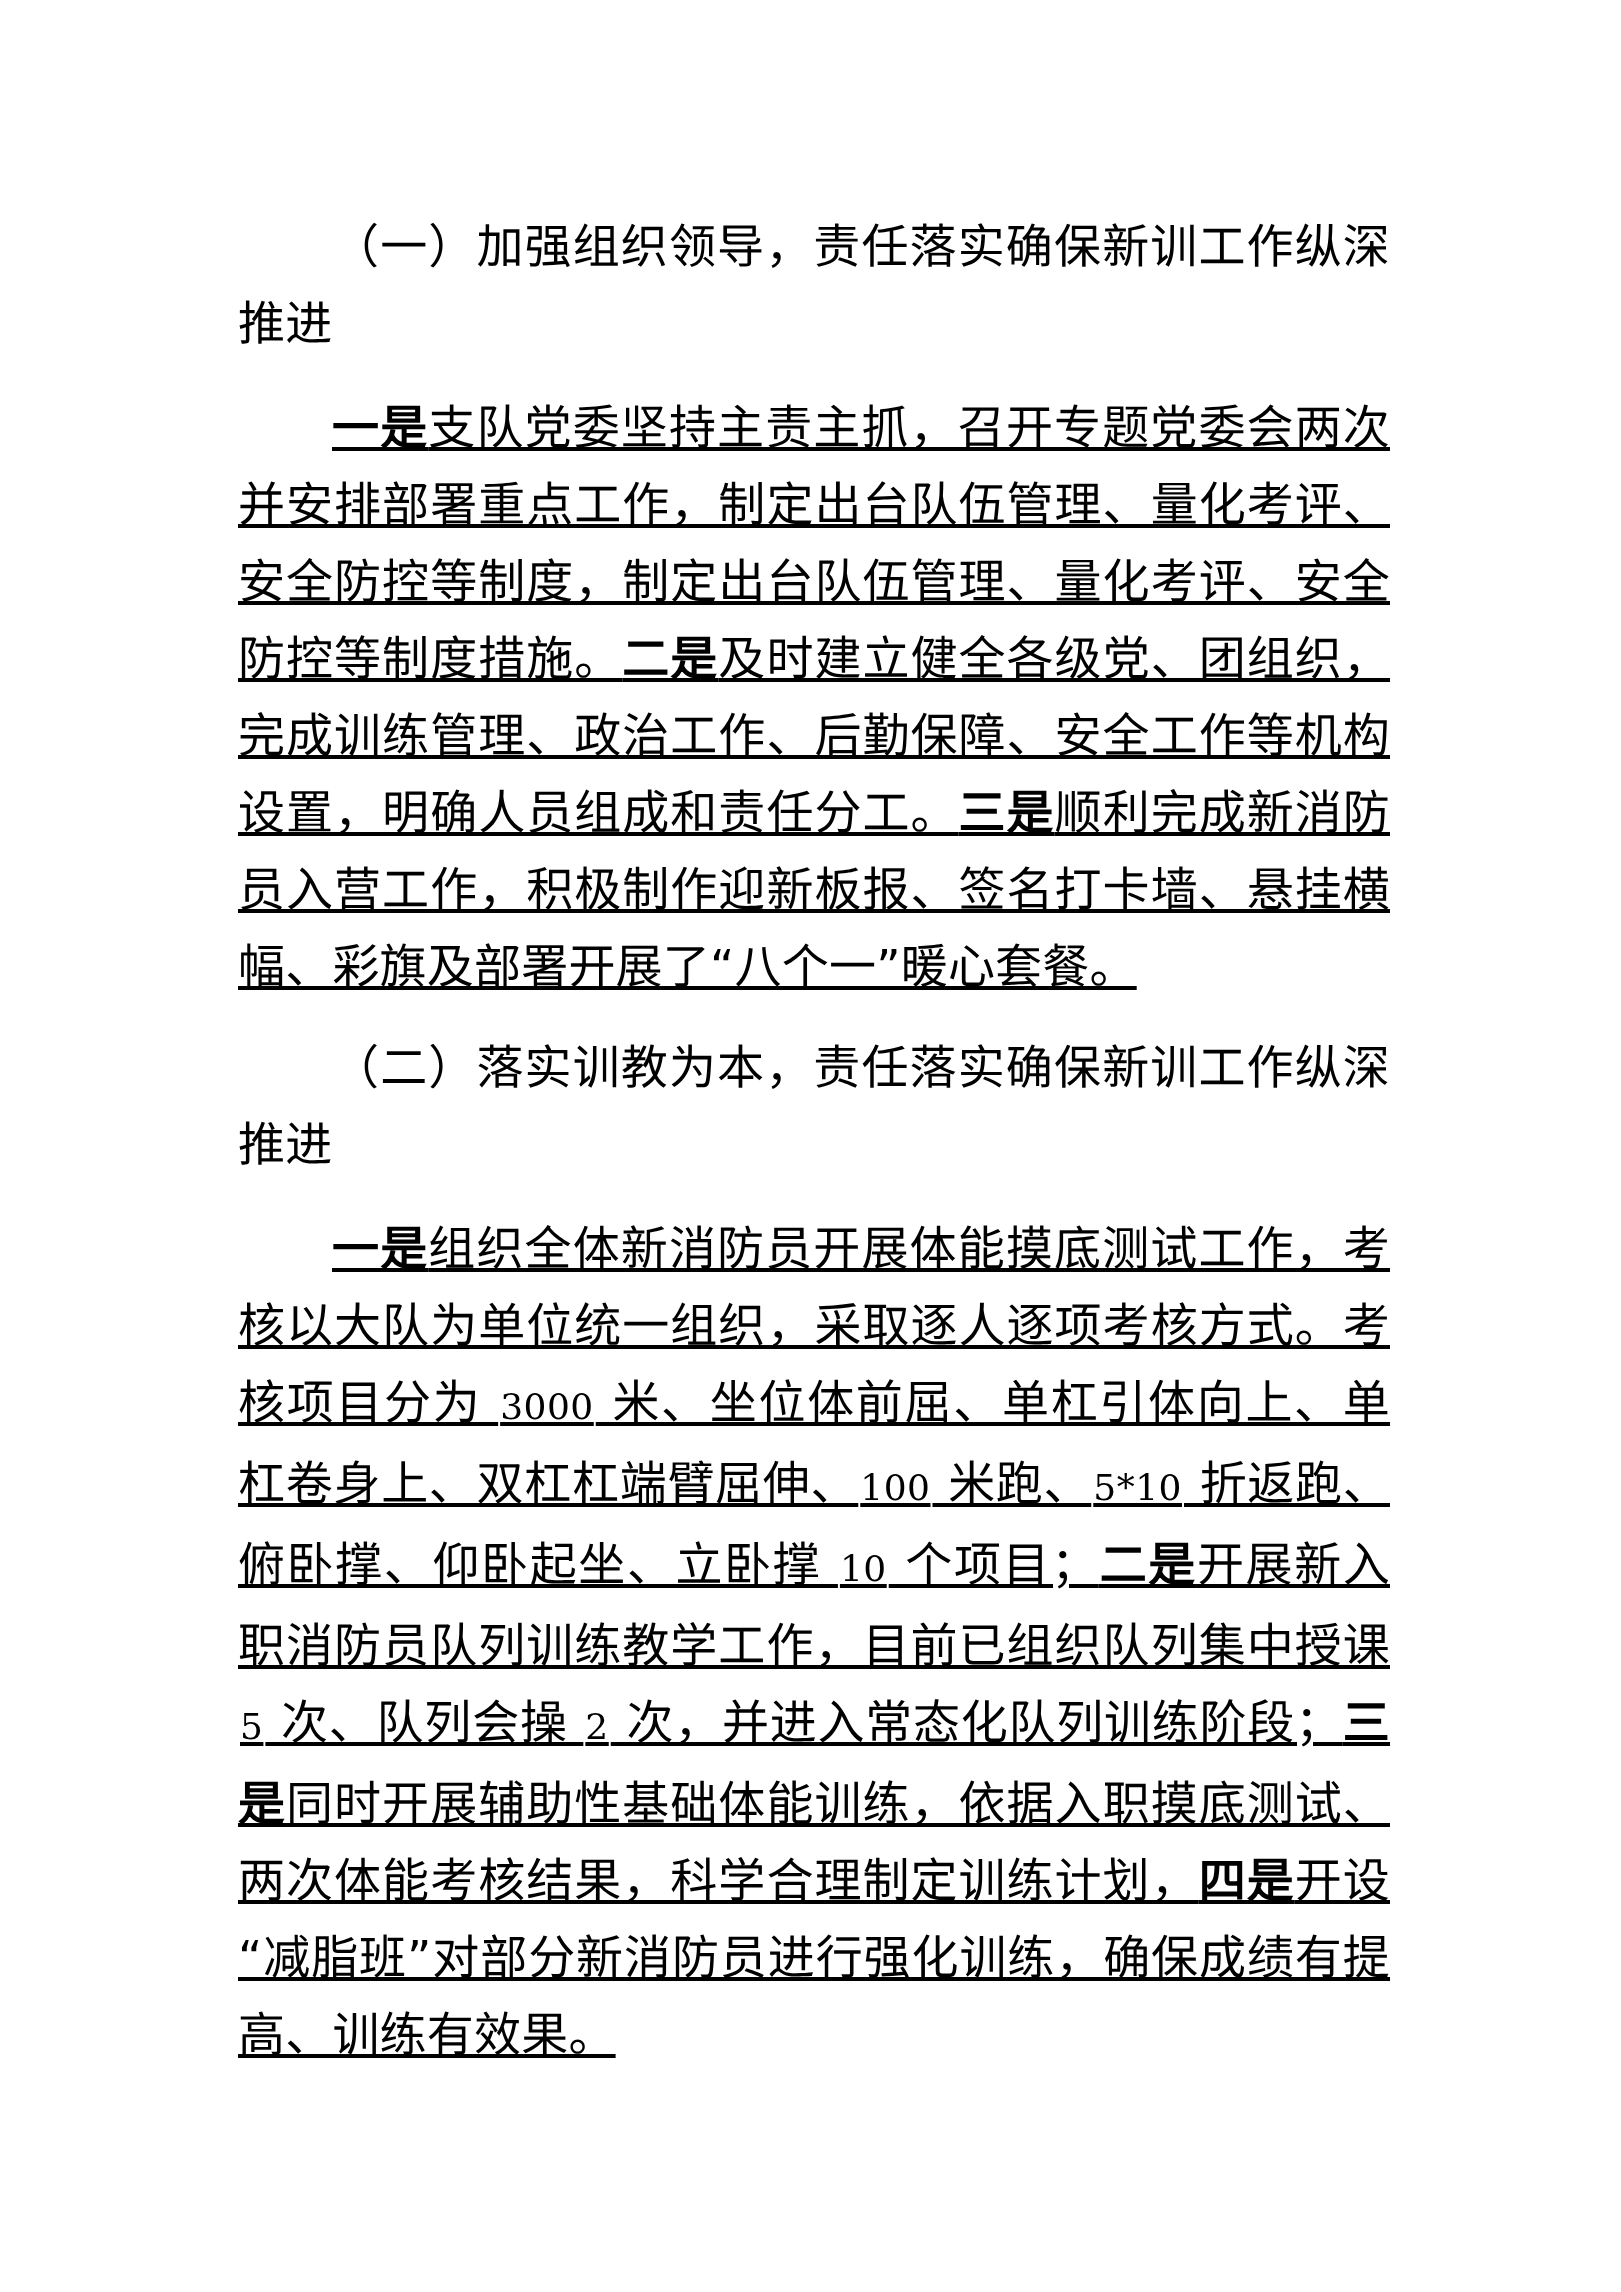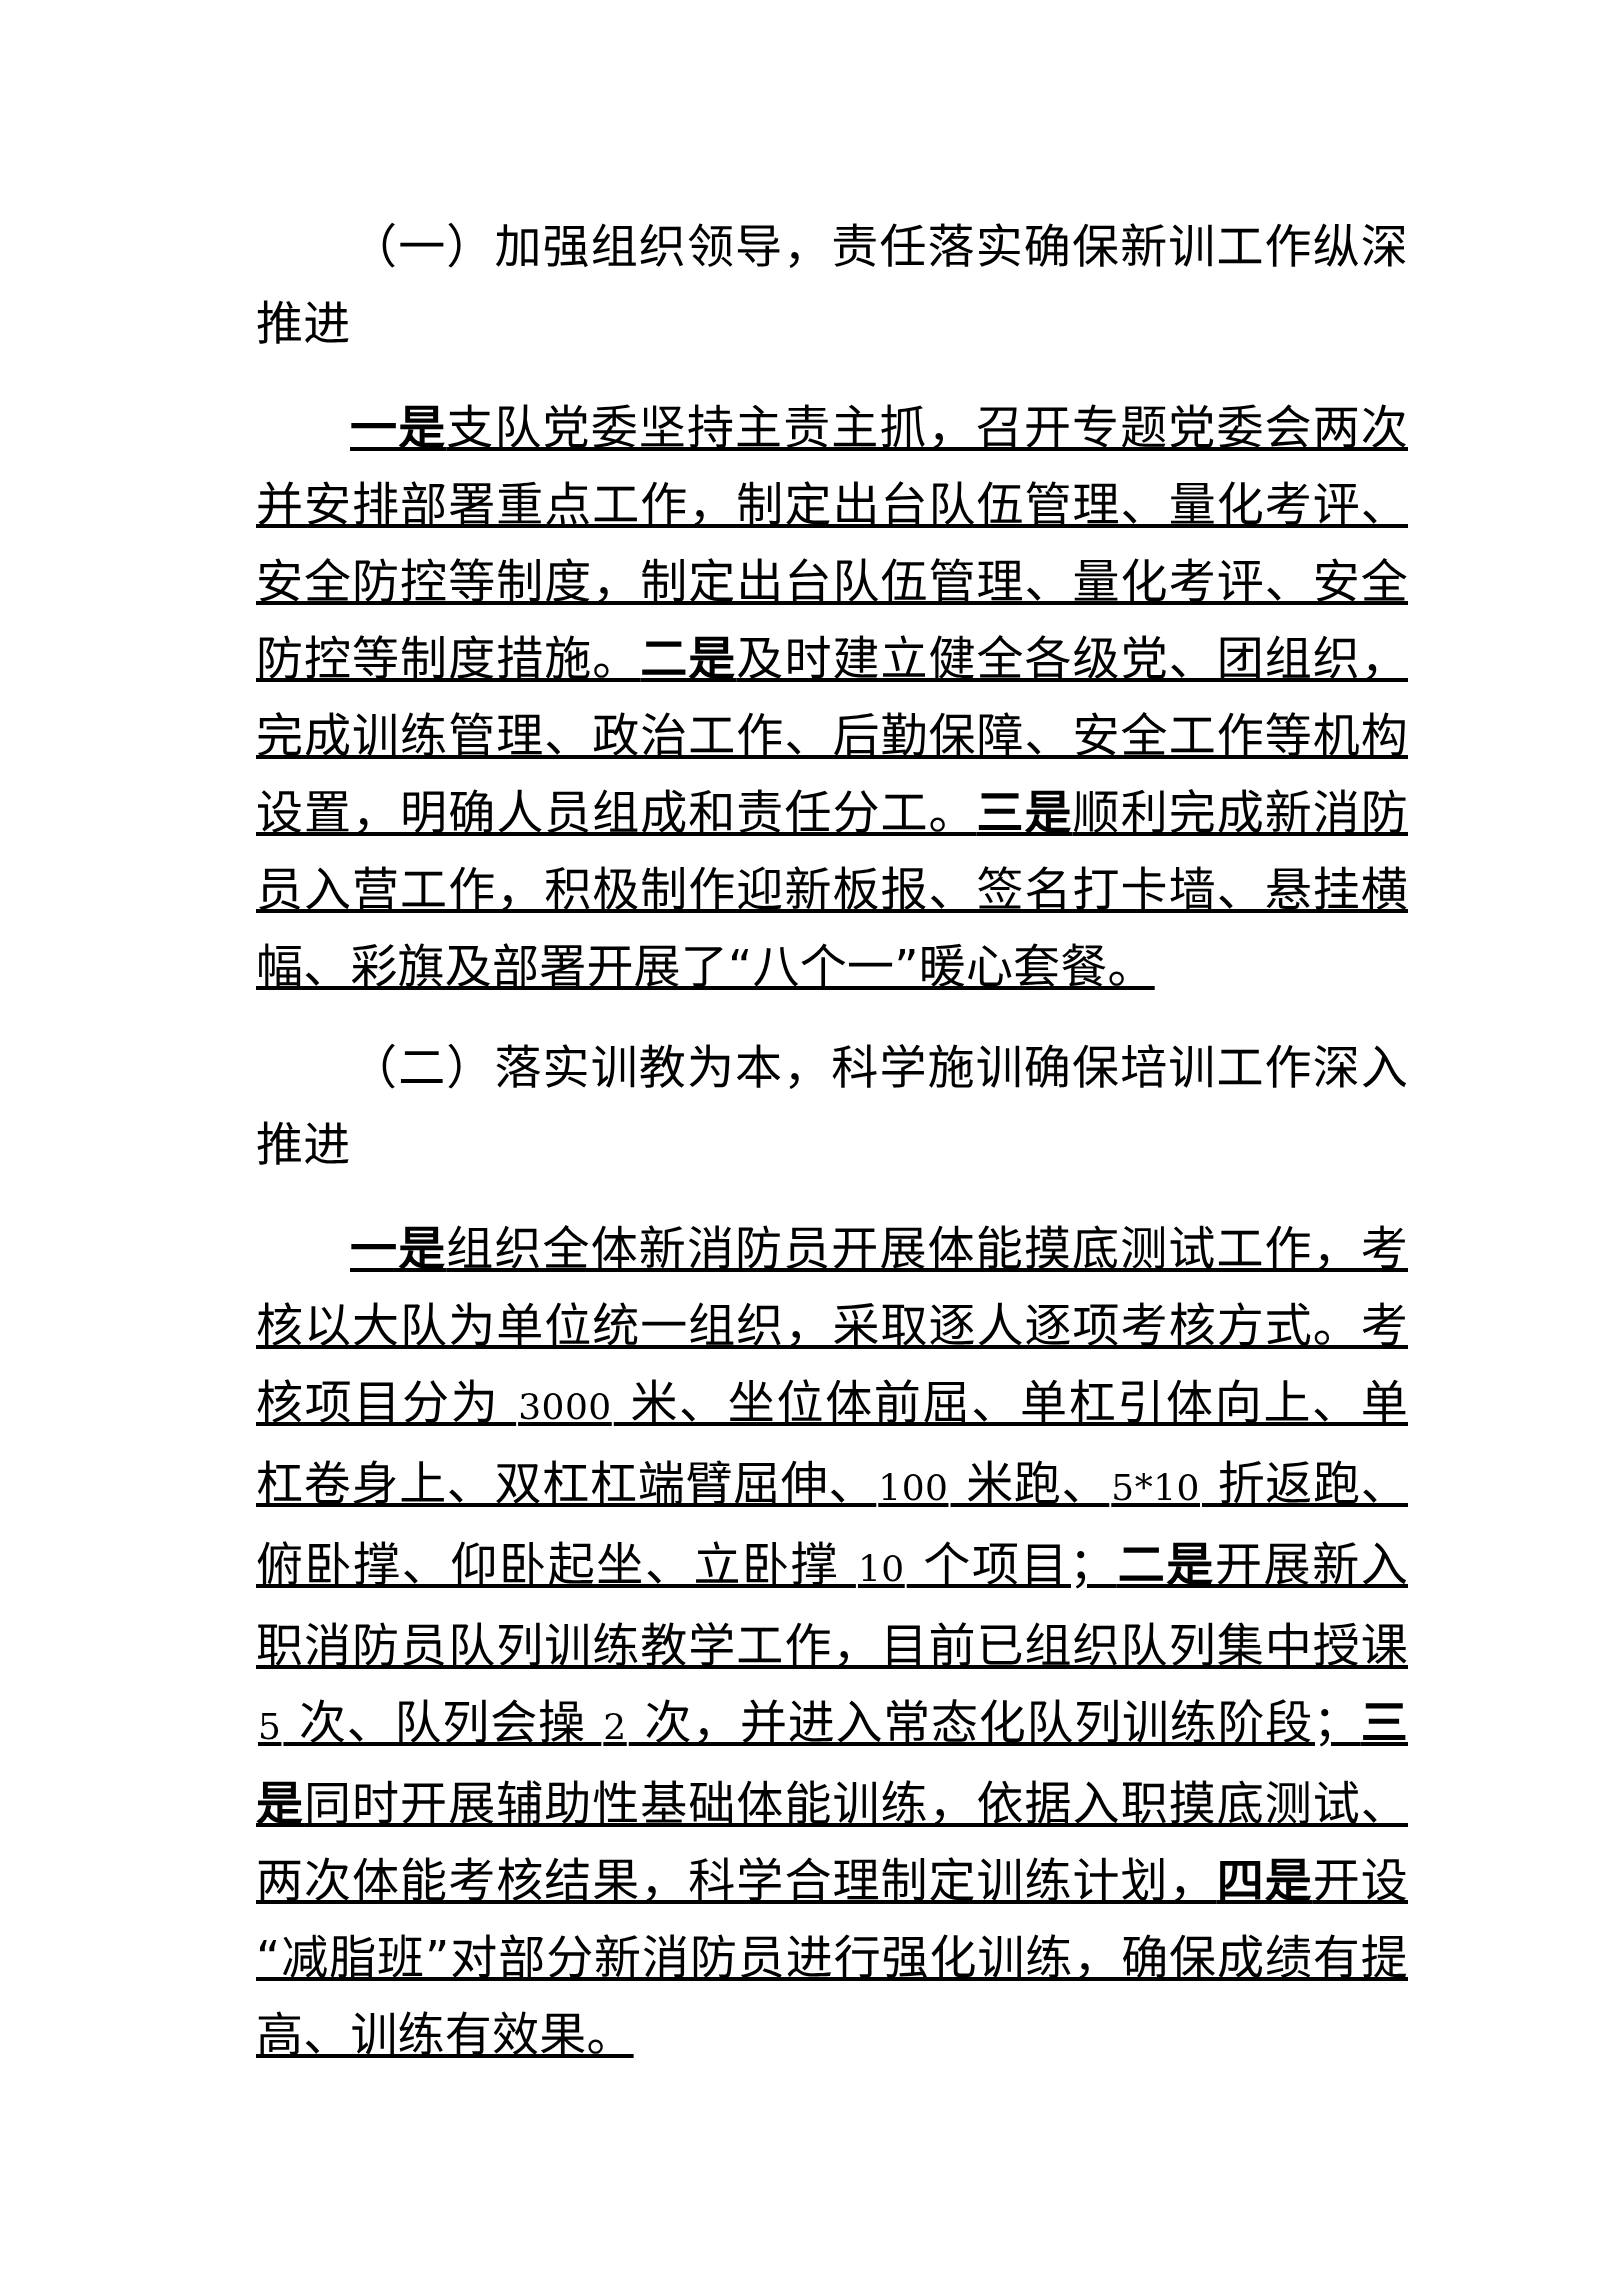--- a/index.html
+++ b/index.html
@@ -15,21 +15,21 @@
     position: relative;
     width: 1621px;
     height: 2293px;
     background: #ffffff;
     margin: 0 auto;
     overflow: hidden;
     box-sizing: border-box;
   }
   .content {
     position: absolute;
-    left: 256px;
+    left: 238px;
     top: 208px;
     width: 1152px;
   }
   
   .para {
     font-family: "DejaVu Sans", "Liberation Sans", sans-serif;
     font-size: 47px;
     line-height: 77px;
     color: #000000;
     text-align: justify;
@@ -70,21 +70,21 @@
   <div class="content">
 
     <p class="para heading">（一）加强组织领导，责任落实确保新训工作纵深推进</p>
 
     <p class="para body">
       <span class="en">一是</span><span>支队党委坚持主责主抓，召开专题党委会两次并安排部署重点工作，制定出台队伍管理、量化考评、安全防控等制度，制定出台队伍管理、量化考评、安全防控等制度措施。</span><span class="en">二是</span><span>及时建立健全各级党、团组织，完成训练管理、政治工作、后勤保障、安全工作等机构设置，明确人员组成和责任分工。</span><span class="en">三是</span><span>顺利完成新消防员入营工作，积极制作迎新板报、签名打卡墙、悬挂横幅、彩旗及部署开展了“八个一”暖心套餐。</span>
     </p>
 
     <div class="spacer-sm"></div>
 
-    <p class="para heading">（二）落实训教为本，科学施训确保培训工作深入推进</p>
+    <p class="para heading">（二）落实训教为本，责任落实确保新训工作纵深推进</p>
 
     <p class="para body">
       <span class="en">一是</span><span>组织全体新消防员开展体能摸底测试工作，考核以大队为单位统一组织，采取逐人逐项考核方式。考核项目分为 </span><span class="num">3000</span><span> 米、坐位体前屈、单杠引体向上、单杠卷身上、双杠杠端臂屈伸、</span><span class="num">100</span><span> 米跑、</span><span class="num">5*10</span><span> 折返跑、俯卧撑、仰卧起坐、立卧撑 </span><span class="num">10</span><span> 个项目；</span><span class="en">二是</span><span>开展新入职消防员队列训练教学工作，目前已组织队列集中授课 </span><span class="num">5</span><span> 次、队列会操 </span><span class="num">2</span><span> 次，并进入常态化队列训练阶段；</span><span class="en">三是</span><span>同时开展辅助性基础体能训练，依据入职摸底测试、两次体能考核结果，科学合理制定训练计划，</span><span class="en">四是</span><span>开设“减脂班”对部分新消防员进行强化训练，确保成绩有提高、训练有效果。</span>
     </p>
 
   </div>
 </div>
 
 
 </body></html>

